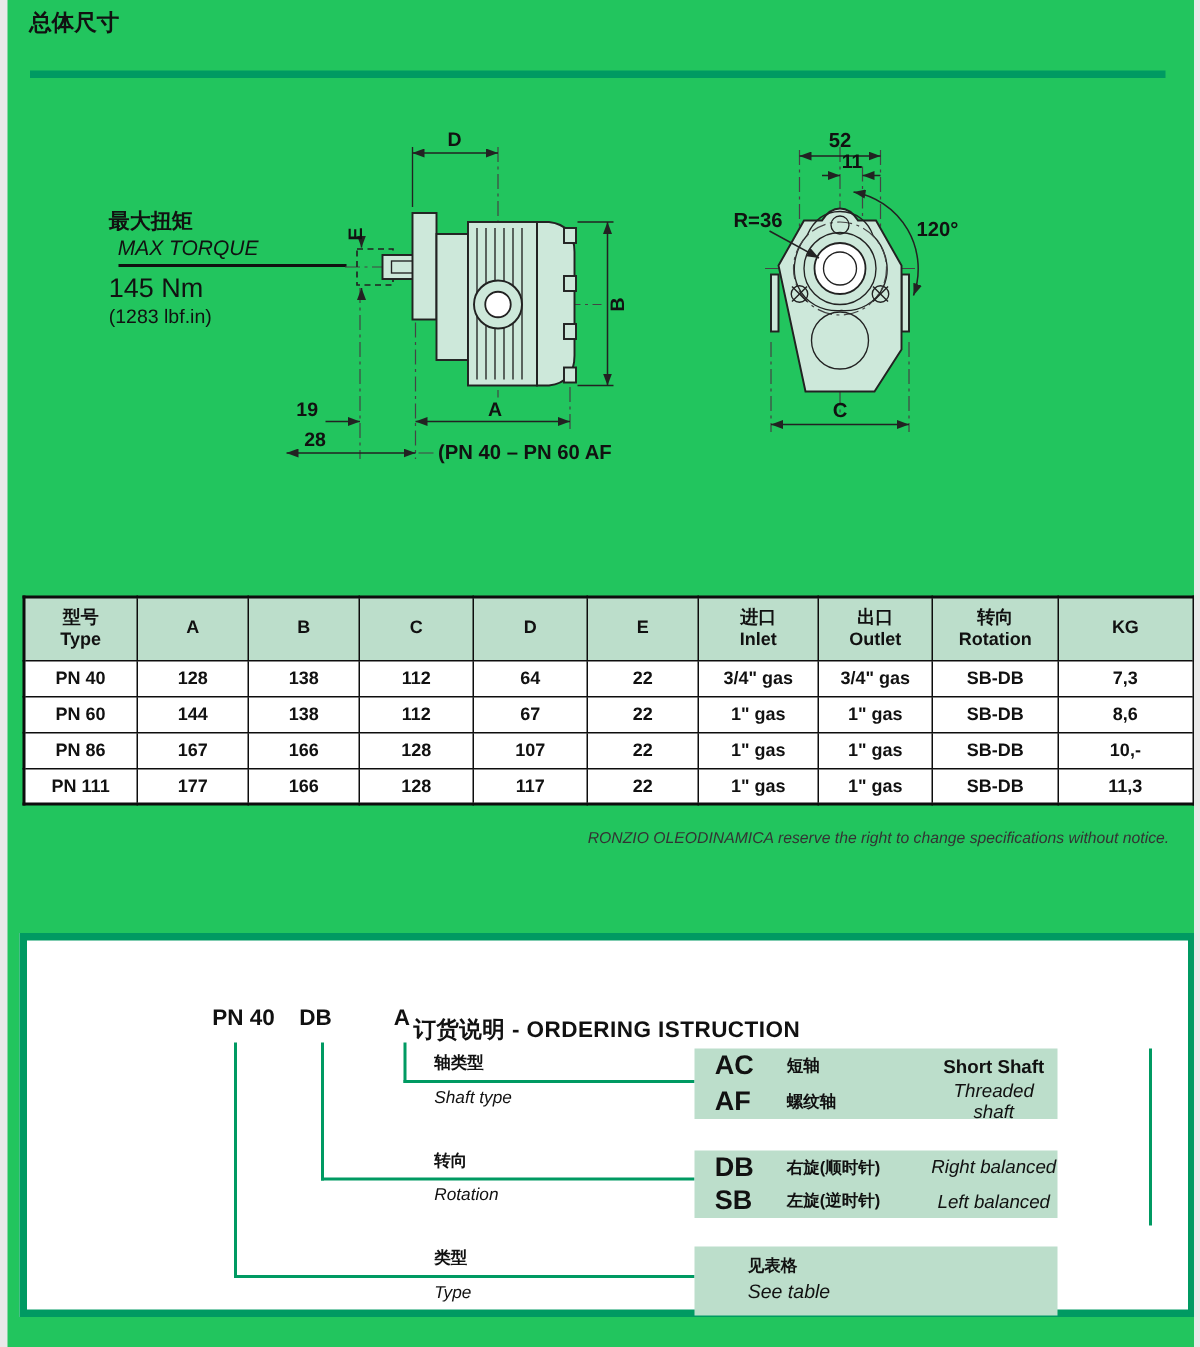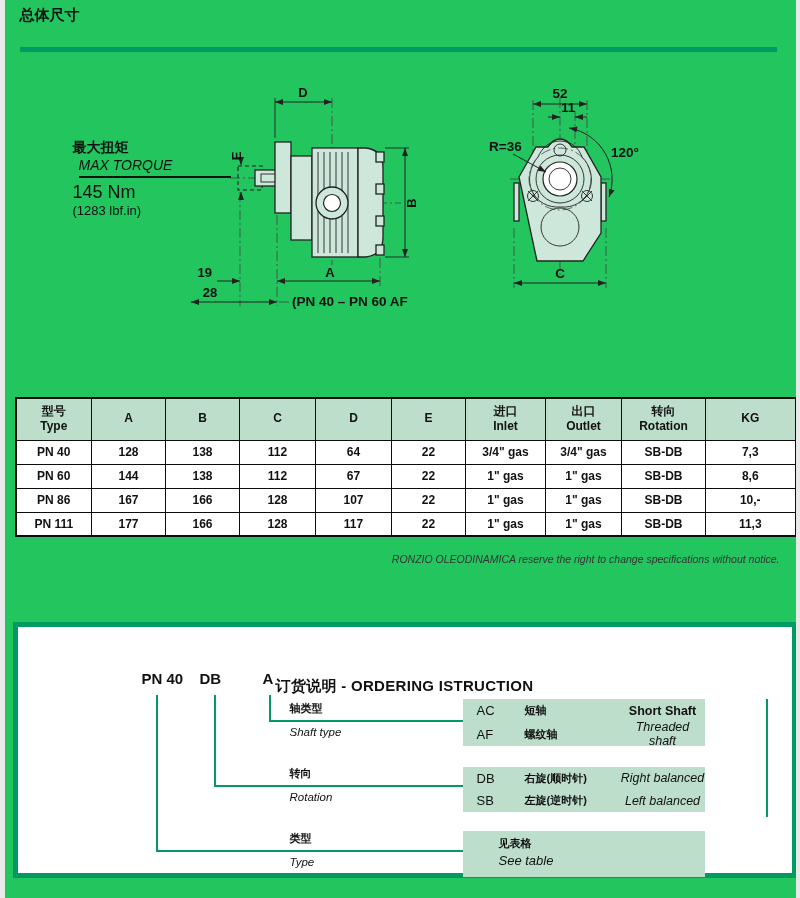--- a/index.html
+++ b/index.html
@@ -55,21 +55,21 @@
   .lz { position:absolute; left:272px; font-size:11px; font-weight:700; }
   .le { position:absolute; left:272px; font-size:11.5px; font-style:italic; }
   .lz1 { top:74px; }  .le1 { top:99px; }
   .lz2 { top:139px; } .le2 { top:164px; }
   .lz3 { top:204px; } .le3 { top:229px; }
   .opt { position:absolute; left:445px; width:242px; background:var(--panel-green,#bcdecb); }
   .opt1 { top:72px;  height:47px; }
   .opt2 { top:140px; height:45px; }
   .opt3 { top:204px; height:46px; padding:5px 0 0 36px; }
   .orow { display:flex; align-items:center; height:50%; padding-left:14px; }
-  .oc { width:48px; font-size:13px; font-weight:400; }
+  .oc { width:48px; font-size:18px; font-weight:700; }
   .oz { width:96px; font-size:11px; font-weight:700; }
   .oe { flex:1; font-size:12.5px; text-align:center; }
   .en-b { font-weight:700; }
   .en-i { font-style:italic; }
   .see-zh { font-size:11px; font-weight:700; }
   .see-en { font-size:13px; font-style:italic; margin-top:2px; }
 </style>
 </head>
 <body>
 

